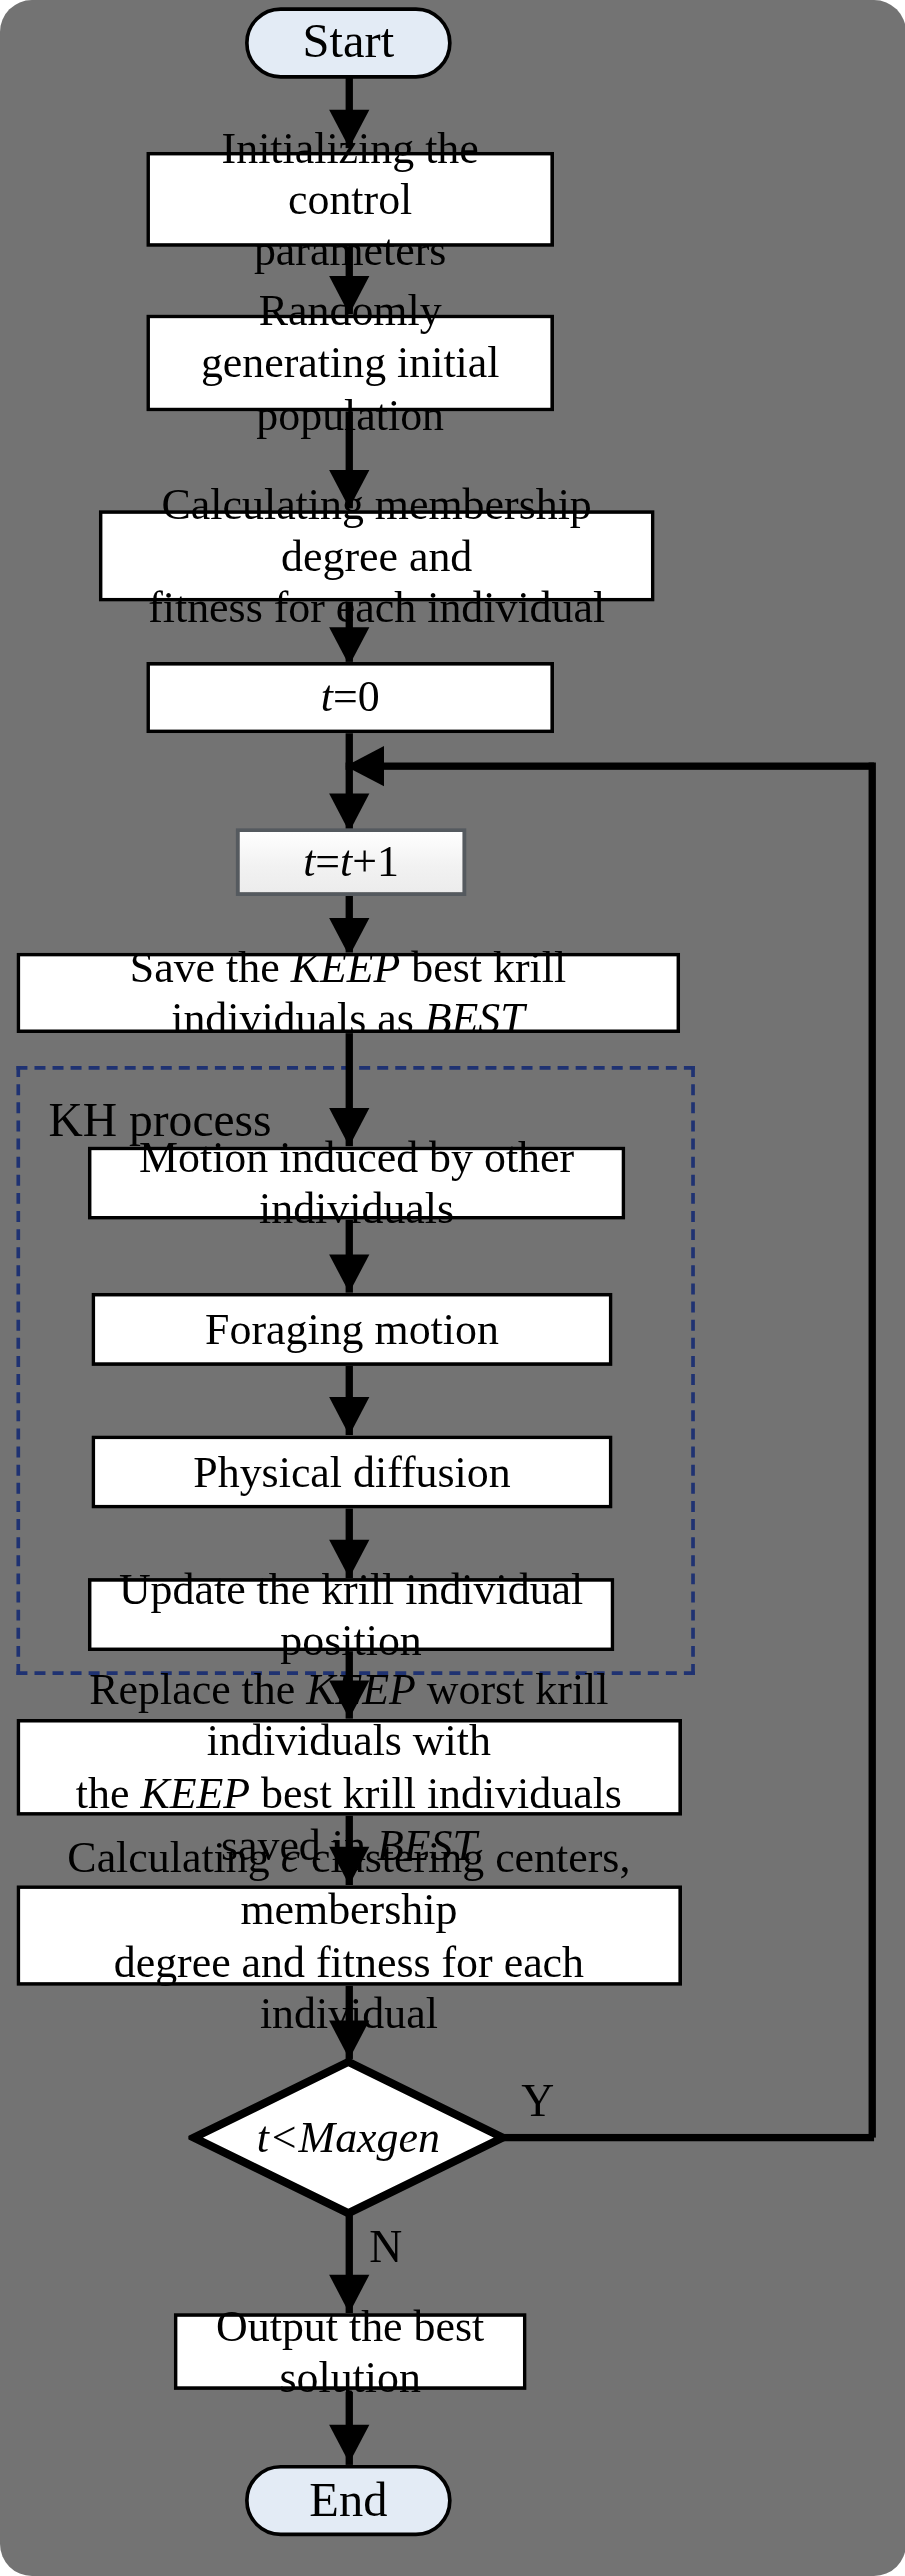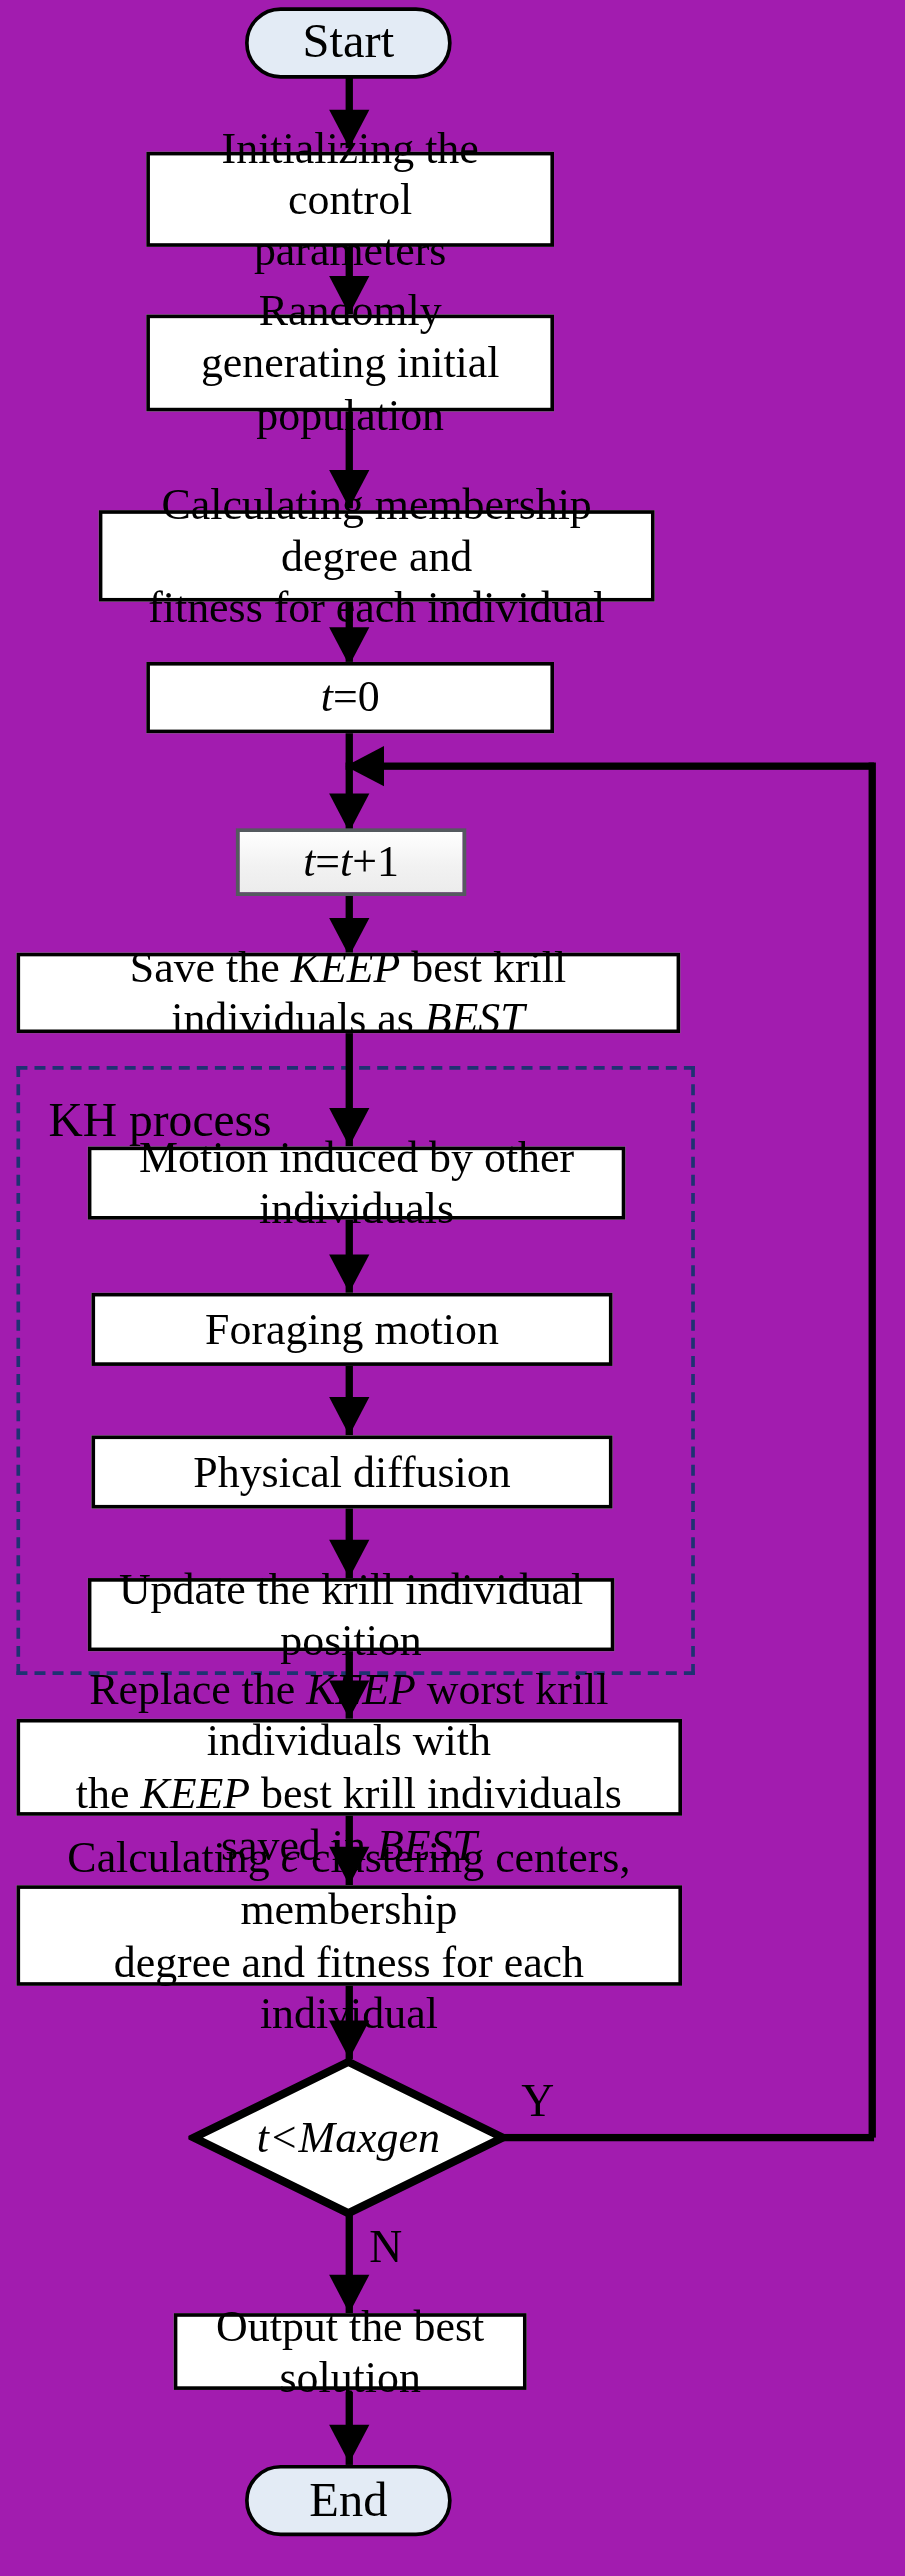--- a/index.html
+++ b/index.html
@@ -8,22 +8,23 @@
     padding: 0;
     background: #ffffff;
   }
   body {
     font-family: "Liberation Serif", "DejaVu Serif", serif;
   }
   #canvas {
     position: relative;
     width: 906px;
     height: 2576px;
-    background: #a21caf;
+    background: #737373;
     overflow: hidden;
+    border-radius: 32px;
   }
 
   
   .node {
     position: absolute;
     box-sizing: border-box;
     display: flex;
     align-items: center;
     justify-content: center;
     text-align: center;

